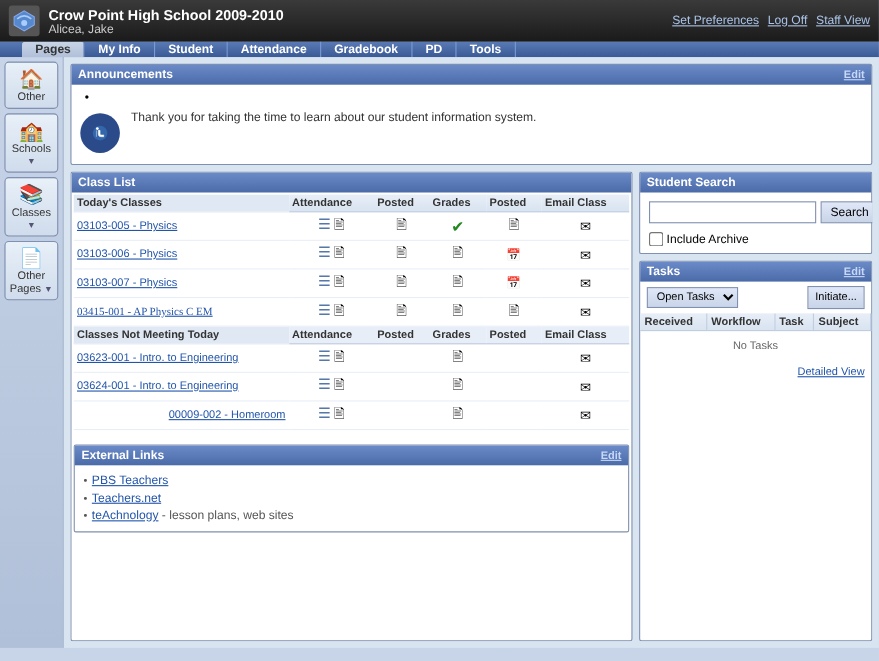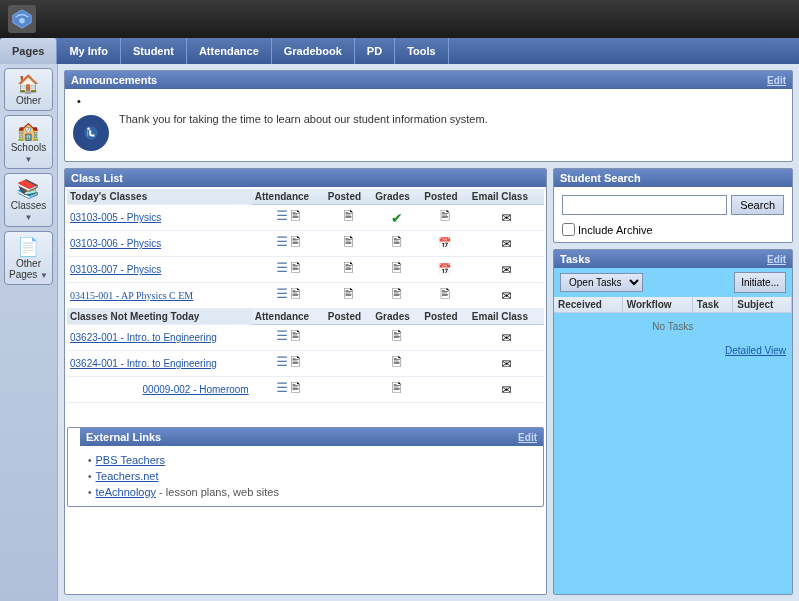--- a/index.html
+++ b/index.html
@@ -10,21 +10,21 @@
     #header-logo { width: 28px; height: 28px; background: #555; border-radius: 3px; margin-right: 8px; display: flex; align-items: center; justify-content: center; }
     #header-logo svg { width: 22px; height: 22px; }
     #header-title { flex: 1; }
     #header-school { font-size: 13px; font-weight: bold; color: white; }
     #header-user { font-size: 11px; color: #ccc; }
     #header-actions { display: flex; gap: 8px; align-items: center; font-size: 11px; }
     #header-actions span { color: #aac4e8; cursor: pointer; text-decoration: underline; }
     #staff-view { color: #aac4e8; }
 
     
-    #navbar { background: linear-gradient(to bottom, #5a7ab5, #3a5a95); display: flex; align-items: stretch; height: 26px; padding: 0 0; }
+    #navbar { background: linear-gradient(to bottom, #5a7ab5, #3a5a95); display: flex; align-items: stretch; height: 14px; padding: 0 20px; }
     .nav-item { color: white; font-size: 11px; font-weight: bold; padding: 0 12px; display: flex; align-items: center; cursor: pointer; border-right: 1px solid #7a9ad5; }
     .nav-item:first-child { background: linear-gradient(to bottom, #8a9ab5, #6a7a95); border-radius: 3px 3px 0 0; }
     .nav-item.active { background: linear-gradient(to bottom, #c8d4e8, #b0c0d8); color: #333; }
 
     
     #main { display: flex; height: calc(601px - 38px - 26px); }
 
     
     #sidebar { width: 58px; background: linear-gradient(to bottom, #c8d4e8, #b0c0d8); padding: 4px; display: flex; flex-direction: column; gap: 4px; border-right: 1px solid #a0b0c8; }
     .sidebar-btn { background: linear-gradient(to bottom, #e8f0f8, #d0dcec); border: 1px solid #8090b0; border-radius: 4px; padding: 4px 2px; text-align: center; cursor: pointer; font-size: 10px; color: #333; }
@@ -54,30 +54,30 @@
 
     
     #class-list { flex: 1.1; background: white; border: 1px solid #8090b0; border-radius: 2px; overflow: hidden; }
     .class-table { width: 100%; border-collapse: collapse; font-size: 10px; }
     .class-table th { background: linear-gradient(to bottom, #e8eef8, #d8e4f0); color: #333; padding: 2px 3px; text-align: left; font-weight: bold; border-bottom: 1px solid #c0cce0; }
     .class-table td { padding: 2px 3px; border-bottom: 1px solid #e8eef8; vertical-align: middle; }
     .icon-cell { text-align: center; }
     .icon-check { color: #228822; font-size: 14px; }
 
     
-    #right-col { width: 240px; display: flex; flex-direction: column; gap: 6px; }
+    #right-col { width: 212px; display: flex; flex-direction: column; gap: 6px; }
 
     
     #student-search { background: white; border: 1px solid #8090b0; border-radius: 2px; }
     .search-form { padding: 8px; display: flex; gap: 4px; align-items: center; }
     .search-input { flex: 1; height: 20px; border: 1px solid #8090b0; padding: 2px 4px; font-size: 11px; }
     .search-btn { background: linear-gradient(to bottom, #e0e8f8, #c8d4e8); border: 1px solid #8090b0; padding: 2px 8px; font-size: 11px; cursor: pointer; height: 20px; }
 
     
-    #tasks { background: #7dd3fc; border: 1px solid #8090b0; border-radius: 2px; flex: 1; }
+    #tasks { background: #ffffff; border: 1px solid #8090b0; border-radius: 2px; flex: 1; }
     .tasks-toolbar { padding: 4px 6px; display: flex; gap: 4px; align-items: center; }
     .tasks-select { background: linear-gradient(to bottom, #e0e8f8, #c8d4e8); border: 1px solid #8090b0; padding: 2px 4px; font-size: 10px; cursor: pointer; }
     .initiate-btn { background: linear-gradient(to bottom, #e0e8f8, #c8d4e8); border: 1px solid #8090b0; padding: 4px 6px; font-size: 10px; cursor: pointer; margin-left: auto; }
     .tasks-table { width: 100%; border-collapse: collapse; font-size: 10px; }
     .tasks-table th { background: linear-gradient(to bottom, #e8eef8, #d8e4f0); color: #333; padding: 2px 4px; text-align: left; font-weight: bold; border-bottom: 1px solid #c0cce0; border-right: 1px solid #c0cce0; }
     .tasks-table td { padding: 8px 4px; text-align: center; color: #666; }
     .detailed-view { text-align: right; padding: 4px 6px; }
     .detailed-view a { color: #2255aa; text-decoration: underline; font-size: 10px; cursor: pointer; }
 
     
@@ -91,20 +91,29 @@
 </head>
 <body>
 
 <div id="header">
   <div id="header-logo">
     <svg viewBox="0 0 24 24" fill="none">
       <path d="M12 2 L22 8 L22 16 L12 22 L2 16 L2 8 Z" fill="#5588cc" stroke="#88aaee" stroke-width="1"></path>
       <path d="M5 10 Q12 4 19 10" fill="none" stroke="#aaccff" stroke-width="1.5"></path>
       <circle cx="12" cy="14" r="3" fill="#aaccff"></circle>
     </svg>
+  </div>
+  <div id="header-title">
+    <div id="header-school">Crow Point High School 2009-2010</div>
+    <div id="header-user">Alicea, Jake</div>
+  </div>
+  <div id="header-actions">
+    <span>Set Preferences</span>
+    <span>Log Off</span>
+    <span id="staff-view">Staff View</span>
   </div>
 </div>
 
 <div id="navbar">
   <div class="nav-item active">Pages</div>
   <div class="nav-item">My Info</div>
   <div class="nav-item">Student</div>
   <div class="nav-item">Attendance</div>
   <div class="nav-item">Gradebook</div>
   <div class="nav-item">PD</div>
@@ -242,21 +251,21 @@
                 <td style="cursor:pointer; color:#2255aa; text-decoration:underline;text-align:right;">00009-002 - Homeroom</td>
                 <td class="icon-cell"><span style="color:#5577aa; font-size:13px;">☰</span> <span style="font-size:12px;">🖹</span></td>
                 <td class="icon-cell"></td>
                 <td class="icon-cell"><span style="font-size:12px;">🖹</span></td>
                 <td class="icon-cell"></td>
                 <td class="icon-cell"><span style="font-size:12px;">✉</span></td>
               </tr>
             </tbody>
           </table>
 
-          <div id="external-links" style="margin-top: 24px; padding-left: 12px;">
+          <div id="external-links" style="margin-top: 13px;">
             <div class="panel-header">
               <span>External Links</span>
               <span class="panel-edit">Edit</span>
             </div>
             <div class="links-content">
               <div class="link-item">
                 <span class="link-bullet">•</span>
                 <span class="link-text"><a>PBS Teachers</a></span>
               </div>
               <div class="link-item">

